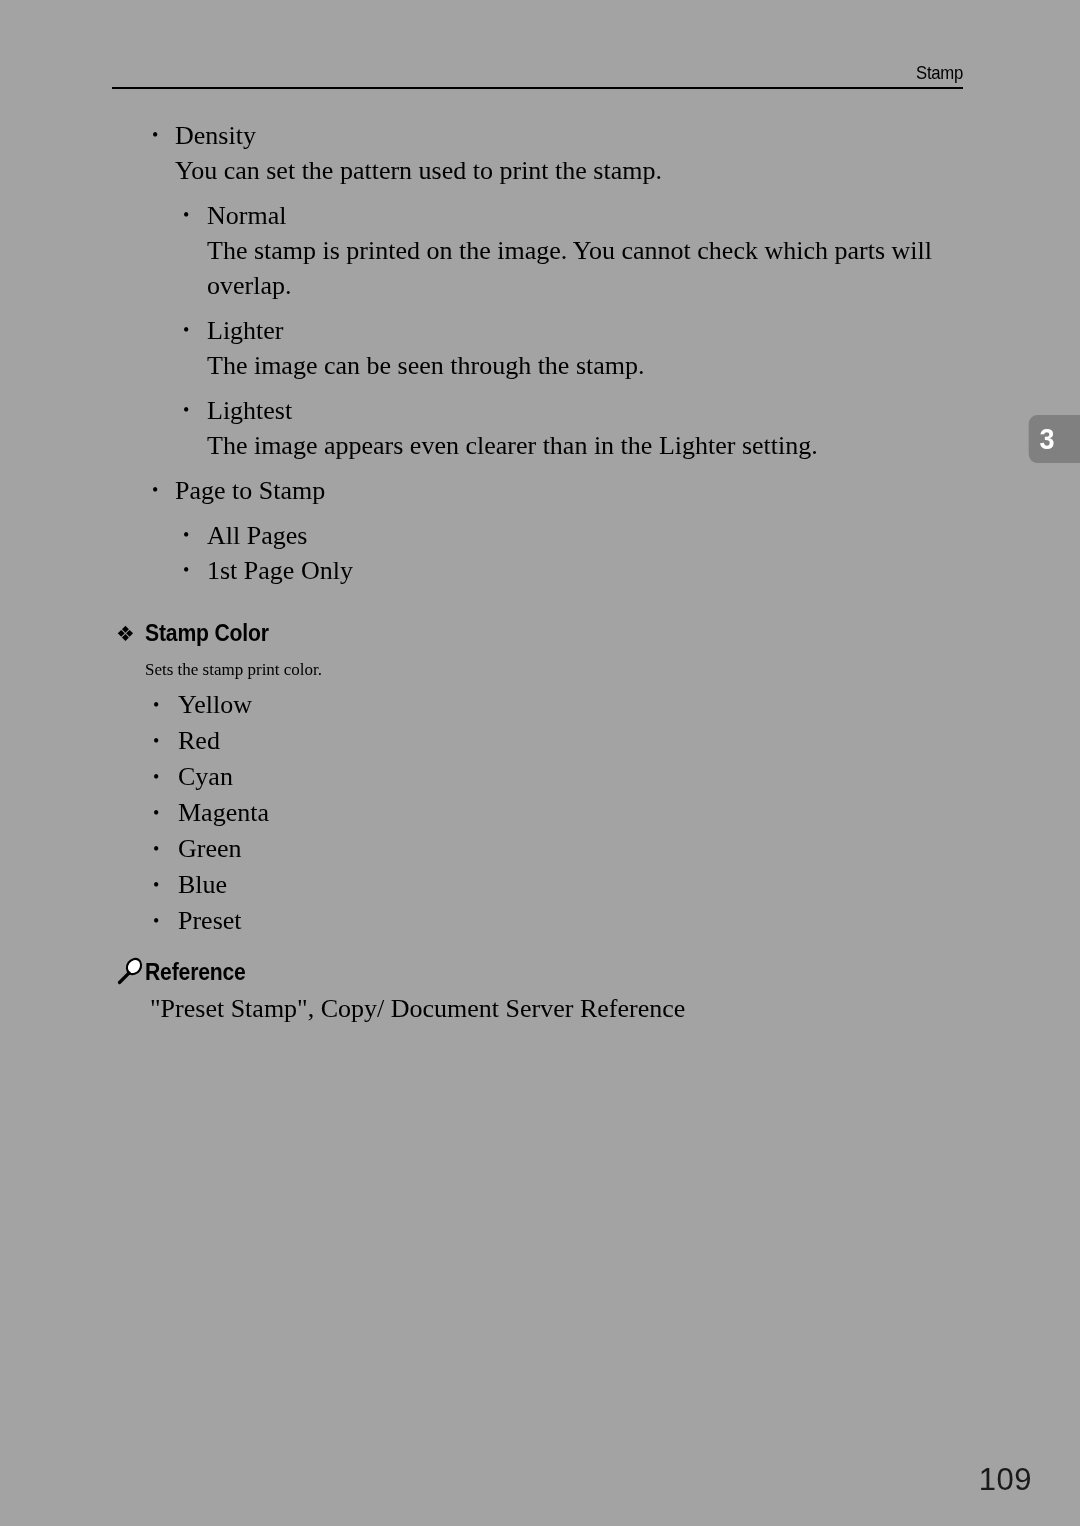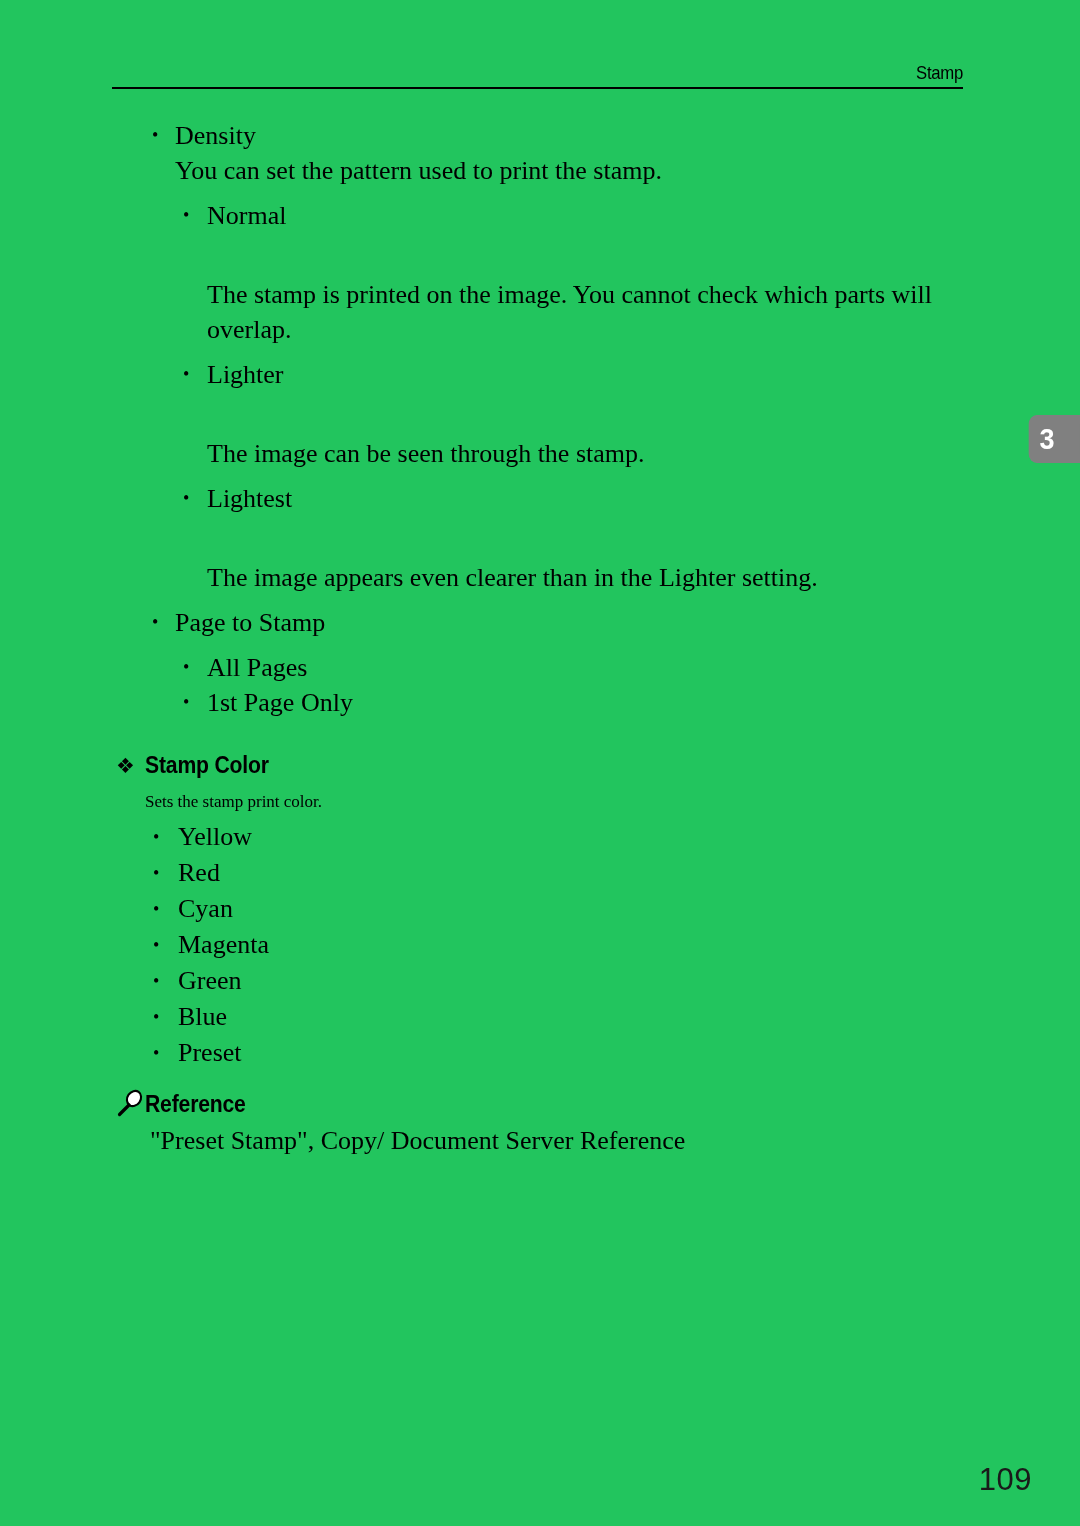--- a/index.html
+++ b/index.html
@@ -11,21 +11,21 @@
 
   body {
     font-family: "Liberation Serif", "DejaVu Serif", serif;
     color: #000000;
   }
 
   .page {
     position: relative;
     width: 1080px;
     height: 1526px;
-    background: #22c55e;
+    background: #a3a3a3;
     overflow: hidden;
   }
 
   
   .header {
     position: absolute;
     left: 112px;
     top: 62px;
     width: 851px;
   }
@@ -117,21 +117,20 @@
   }
   .lvl2 > .bullet {
     left: 71px;
     font-size: 18px;
   }
 
   .desc2 {
     padding-left: 95px;
     font-size: 26px;
     line-height: 35px;
-    margin-top: 44px;
   }
 
   .bold {
     font-weight: normal;
   }
 
   .gap-sm { height: 10px; }
   .gap-md { height: 18px; }
   .gap-lg { height: 30px; }
 

